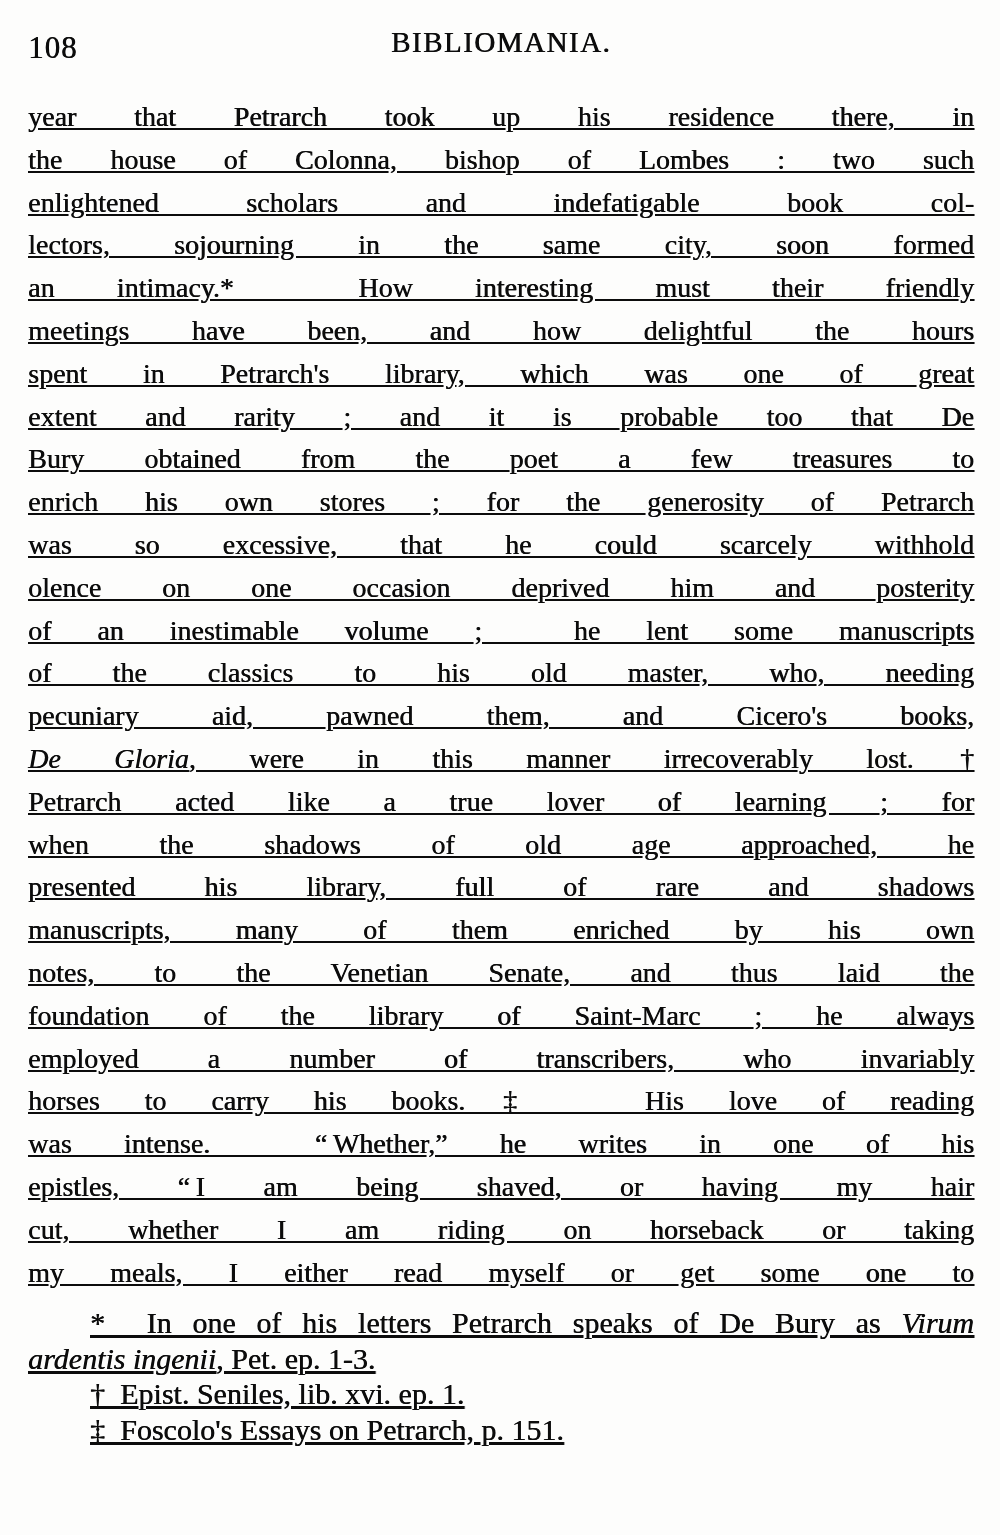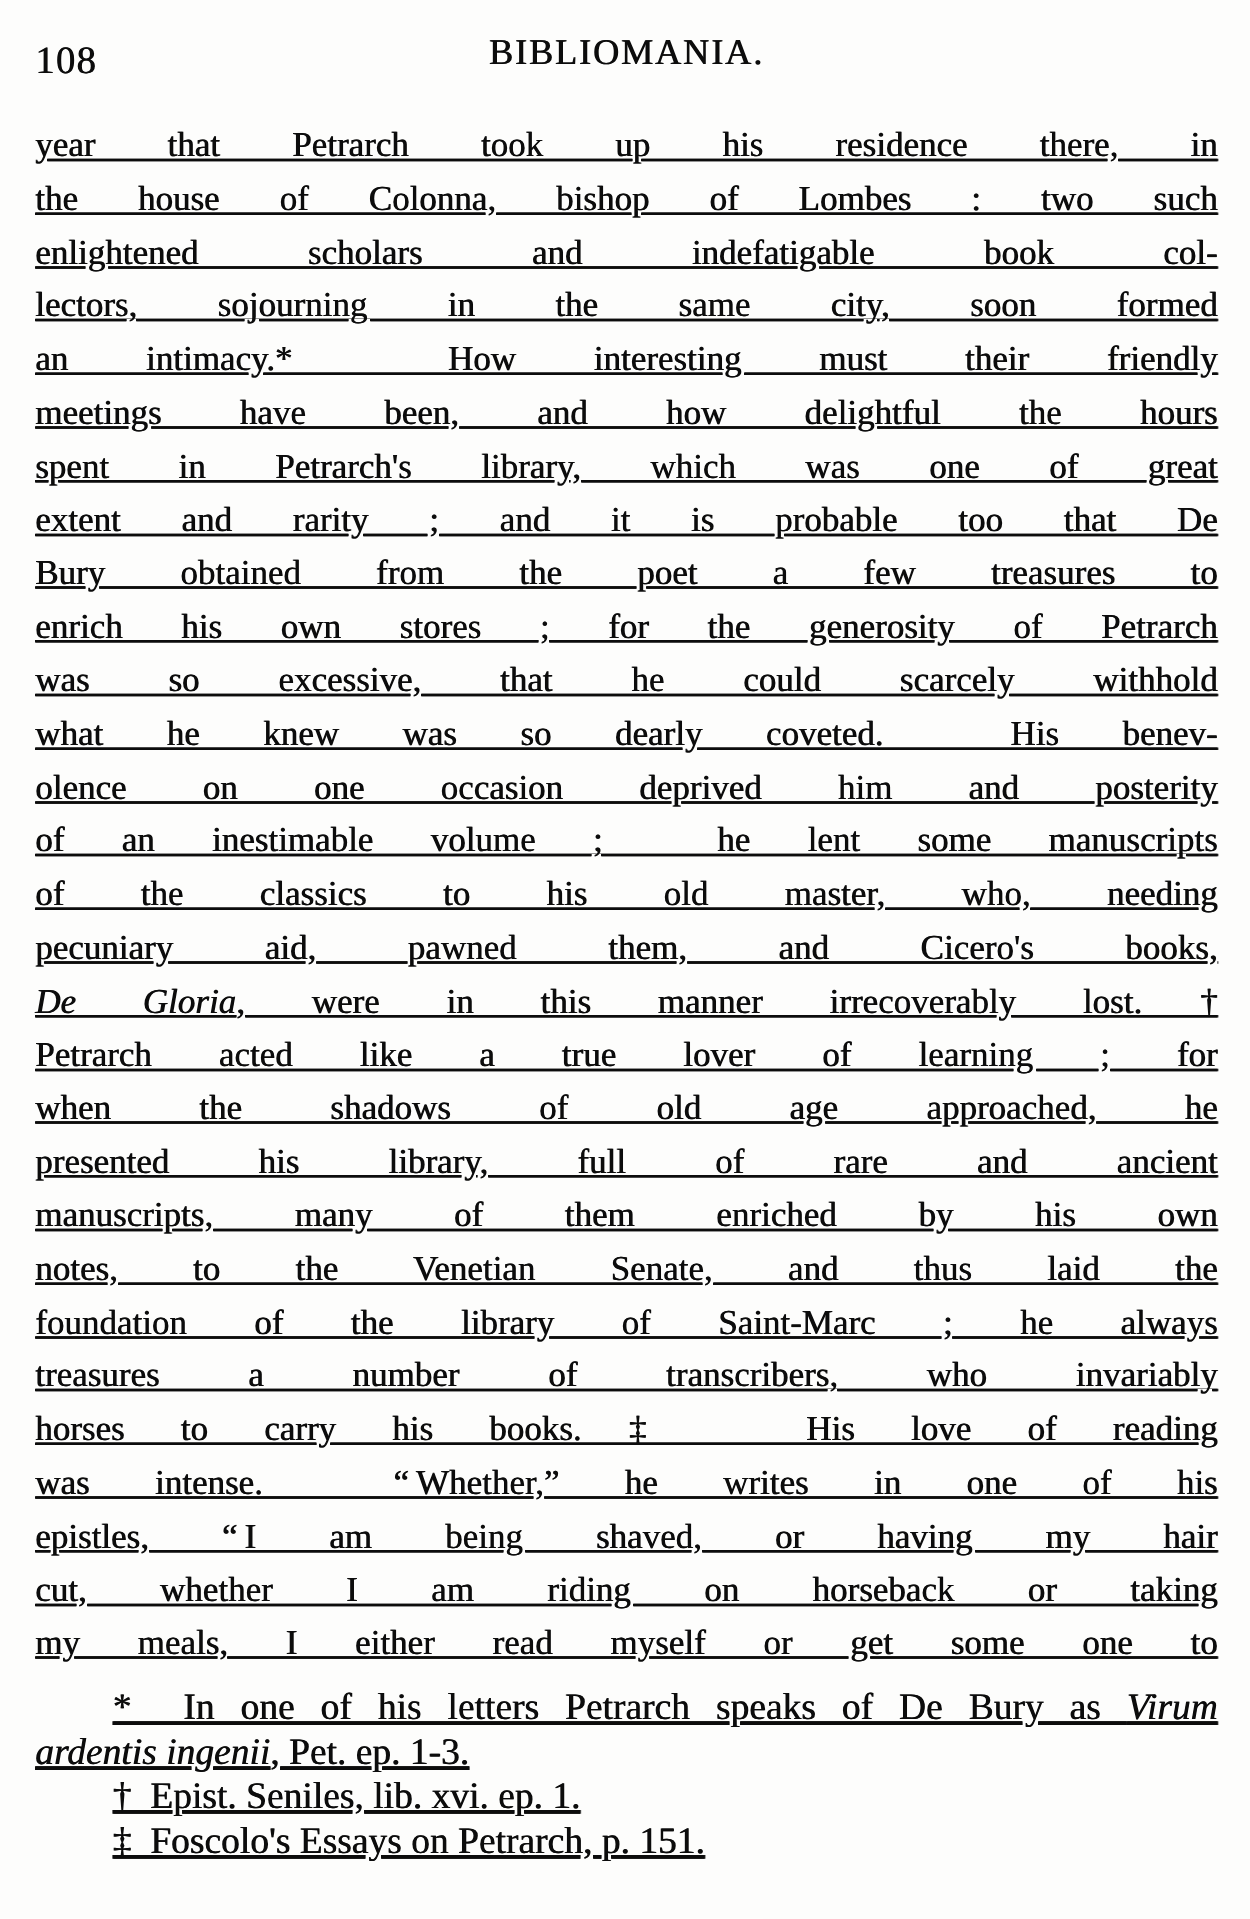--- a/index.html
+++ b/index.html
@@ -91,33 +91,32 @@
       <div class="body-line"><span>the house of Colonna, bishop of Lombes : two such</span></div>
       <div class="body-line"><span>enlightened scholars and indefatigable book col-</span></div>
       <div class="body-line"><span>lectors, sojourning in the same city, soon formed</span></div>
       <div class="body-line"><span>an intimacy.*&nbsp; How interesting must their friendly</span></div>
       <div class="body-line"><span>meetings have been, and how delightful the hours</span></div>
       <div class="body-line"><span>spent in Petrarch's library, which was one of great</span></div>
       <div class="body-line"><span>extent and rarity ; and it is probable too that De</span></div>
       <div class="body-line"><span>Bury obtained from the poet a few treasures to</span></div>
       <div class="body-line"><span>enrich his own stores ; for the generosity of Petrarch</span></div>
       <div class="body-line"><span>was so excessive, that he could scarcely withhold</span></div>
-      <div class="body-line"><span>what he knew was so dearly coveted.&nbsp; His benev-</span></div>
       <div class="body-line"><span>olence on one occasion deprived him and posterity</span></div>
       <div class="body-line"><span>of an inestimable volume ;&nbsp; he lent some manuscripts</span></div>
       <div class="body-line"><span>of the classics to his old master, who, needing</span></div>
       <div class="body-line"><span>pecuniary aid, pawned them, and Cicero's books,</span></div>
       <div class="body-line"><em>De Gloria</em><span>, were in this manner irrecoverably lost.†</span></div>
       <div class="body-line"><span>Petrarch acted like a true lover of learning ; for</span></div>
       <div class="body-line"><span>when the shadows of old age approached, he</span></div>
-      <div class="body-line"><span>presented his library, full of rare and ancient</span></div>
+      <div class="body-line"><span>presented his library, full of rare and shadows</span></div>
       <div class="body-line"><span>manuscripts, many of them enriched by his own</span></div>
       <div class="body-line"><span>notes, to the Venetian Senate, and thus laid the</span></div>
       <div class="body-line"><span>foundation of the library of Saint-Marc ; he always</span></div>
-      <div class="body-line"><span>treasures a number of transcribers, who invariably</span></div>
+      <div class="body-line"><span>employed a number of transcribers, who invariably</span></div>
       <div class="body-line"><span>horses to carry his books.‡&nbsp; His love of reading</span></div>
       <div class="body-line"><span>was intense.&nbsp; “ Whether,” he writes in one of his</span></div>
       <div class="body-line"><span>epistles, “ I am being shaved, or having my hair</span></div>
       <div class="body-line"><span>cut, whether I am riding on horseback or taking</span></div>
       <div class="body-line"><span>my meals, I either read myself or get some one to</span></div>
     </main>
   <section class="footnotes">
       <div class="footnote-line indent"><span>*&nbsp; In one of his letters Petrarch speaks of De Bury as </span><em>Virum</em></div>
       <div class="footnote-line no-just"><em>ardentis ingenii</em><span>, Pet. ep. 1-3.</span></div>
       <div class="footnote-line indent no-just"><span>†&nbsp; Epist. Seniles, lib. xvi. ep. 1.</span></div>

